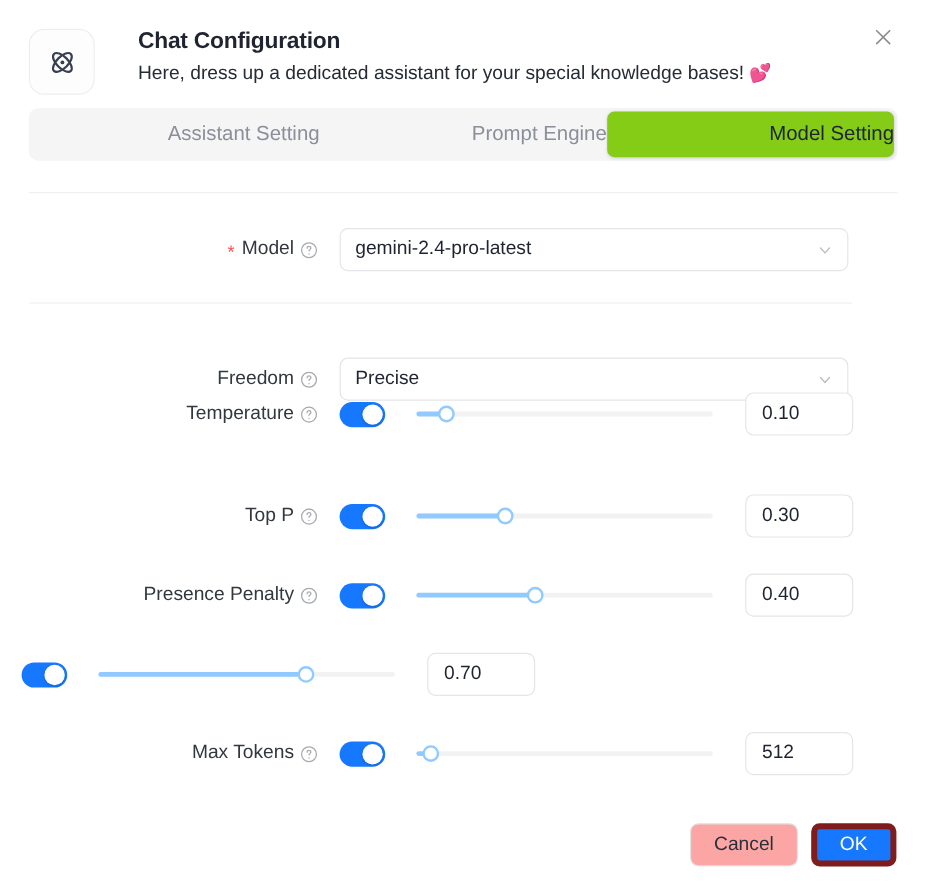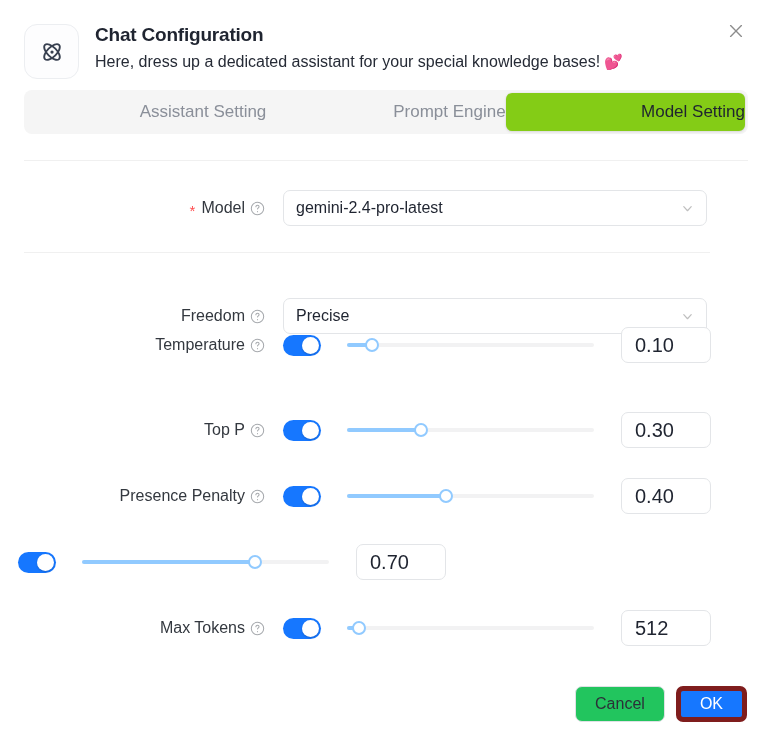--- a/index.html
+++ b/index.html
@@ -36,21 +36,21 @@
     border-radius: 13px;
     border: 1px solid #eceef1;
     background: #fdfdfe;
     display: flex;
     align-items: center;
     justify-content: center;
     flex: 0 0 auto;
     margin-top: 4px;
   }
   .header-text {
-    margin-left: 16px;
+    margin-left: 36px;
     padding-top: 2px;
   }
   .title {
     font-size: 19px;
     font-weight: bold;
     color: #1f2430;
     letter-spacing: -0.2px;
     line-height: 26px;
   }
   .subtitle {
@@ -226,21 +226,21 @@
   
   .numbox {
     width: 90px;
     height: 36px;
     border: 1px solid #e3e5e8;
     border-radius: 7px;
     background: #ffffff;
     display: flex;
     align-items: center;
     padding: 0 13px;
-    font-size: 20px;
+    font-size: 16px;
     color: #1f2430;
     margin-left: 27px;
     cursor: text;
   }
 
   
   .footer {
     position: absolute;
     right: 24px;
     top: 686px;
@@ -253,21 +253,21 @@
     border-radius: 7px;
     font-size: 16px;
     display: flex;
     align-items: center;
     justify-content: center;
     cursor: pointer;
     user-select: none;
     padding: 0 19px;
   }
   .btn-cancel {
-    background: #22c55e;
+    background: #fca5a5;
     border: 1px solid #dfe1e5;
     color: #2b3038;
   }
   .btn-ok {
     background: #1677ff;
     border: 5px solid #7f1d1d;
     color: #ffffff;
     min-width: 60px;
   }
 </style>

